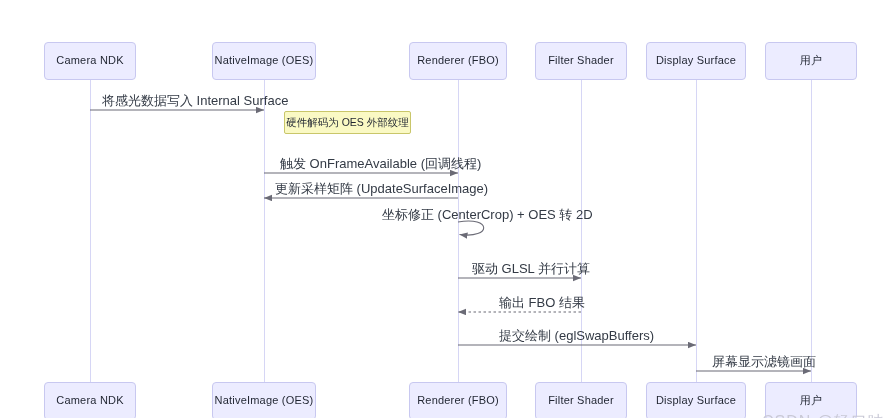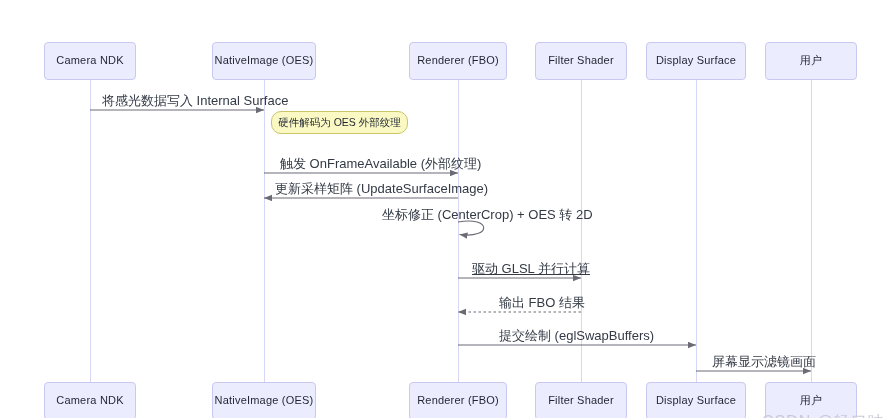--- a/index.html
+++ b/index.html
@@ -101,25 +101,25 @@
   <div id="actor-layer-bottom">
       <div class="actor-box" style="left: 44px; top: 362px; width: 92px; height: 38px;">Camera NDK</div>
       <div class="actor-box" style="left: 212px; top: 362px; width: 104px; height: 38px;">NativeImage (OES)</div>
       <div class="actor-box" style="left: 409px; top: 362px; width: 98px; height: 38px;">Renderer (FBO)</div>
       <div class="actor-box" style="left: 535px; top: 362px; width: 92px; height: 38px;">Filter Shader</div>
       <div class="actor-box" style="left: 646px; top: 362px; width: 100px; height: 38px;">Display Surface</div>
       <div class="actor-box" style="left: 765px; top: 362px; width: 92px; height: 38px;">用户</div>
     </div>
   <div id="label-layer">
       <div class="msg-label" style="left: 102px; top: 74px;">将感光数据写入 Internal Surface</div>
-      <div class="msg-label" style="left: 280px; top: 137px;">触发 OnFrameAvailable (外部纹理)</div>
+      <div class="msg-label" style="left: 280px; top: 137px;">触发 OnFrameAvailable (回调线程)</div>
       <div class="msg-label" style="left: 275px; top: 162px;">更新采样矩阵 (UpdateSurfaceImage)</div>
       <div class="msg-label" style="left: 382px; top: 188px;">坐标修正 (CenterCrop) + OES 转 2D</div>
-      <div class="msg-label" style="left: 472px; top: 242px; text-decoration: underline;">驱动 GLSL 并行计算</div>
+      <div class="msg-label" style="left: 472px; top: 242px;">驱动 GLSL 并行计算</div>
       <div class="msg-label" style="left: 485px; top: 276px; padding-left: 14px;">输出 FBO 结果</div>
       <div class="msg-label" style="left: 499px; top: 309px;">提交绘制 (eglSwapBuffers)</div>
       <div class="msg-label" style="left: 712px; top: 335px;">屏幕显示滤镜画面</div>
     </div>
   <div id="note-layer">
-      <div class="note-box" style="left: 271px; top: 91px; width: 137px; height: 23px; border-radius: 10px;">硬件解码为 OES 外部纹理</div>
+      <div class="note-box" style="left: 284px; top: 91px; width: 127px; height: 23px;">硬件解码为 OES 外部纹理</div>
     </div>
   <div class="watermark" style="left: 762px; top: 392px;">CSDN @轻口味</div>
 </div>
 
 </body></html>

